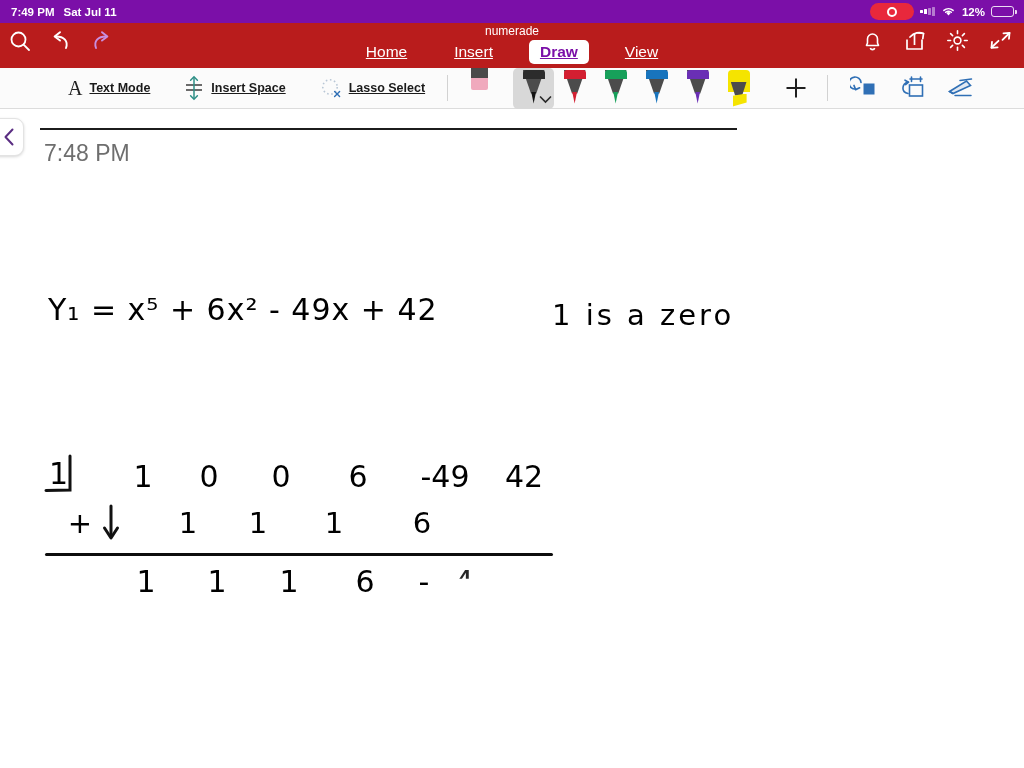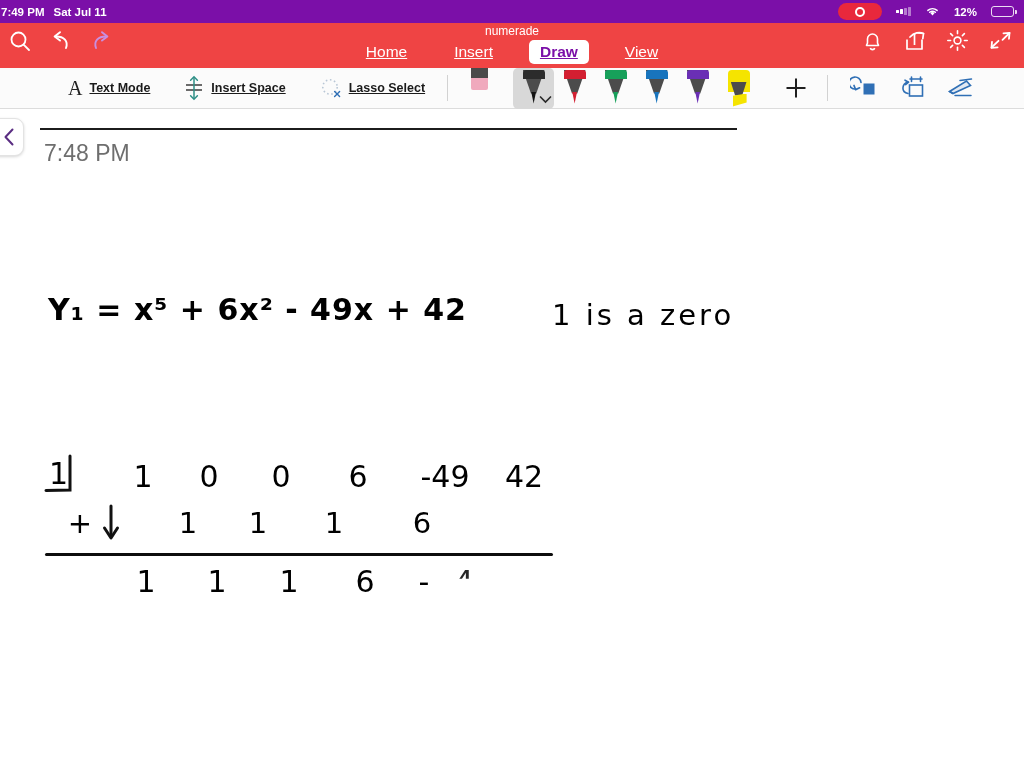--- a/index.html
+++ b/index.html
@@ -12,22 +12,22 @@
   #app { position: relative; width: 1024px; height: 768px; }
 
   
   .statusbar {
     position: absolute; left: 0; top: 0; width: 1024px; height: 23px;
     background: #7b0fa8;
     display: flex; align-items: center;
     color: #ffffff;
     font-size: 11.5px; font-weight: bold;
   }
-  .sb-left { display: flex; align-items: center; gap: 9px; padding-left: 1px; }
-  .sb-right { margin-left: auto; display: flex; align-items: center; gap: 14px; padding-right: 10px; }
+  .sb-left { display: flex; align-items: center; gap: 9px; padding-left: 11px; }
+  .sb-right { margin-left: auto; display: flex; align-items: center; gap: 6px; padding-right: 10px; }
   .rec-pill {
     width: 44px; height: 17px; border-radius: 9px; background: #e8283c;
     display: flex; align-items: center; justify-content: center;
   }
   .rec-dot {
     width: 10px; height: 10px; border-radius: 50%;
     border: 2px solid #ffffff; background: #e8283c;
   }
   .signal { display: flex; align-items: flex-end; gap: 1.5px; height: 10px; }
   .signal i { display: block; width: 2.5px; background: #ffffff; border-radius: 0.5px; }
@@ -42,21 +42,21 @@
   .battery:after {
     content: ""; position: absolute; right: -3.5px; top: 3px;
     width: 2px; height: 4px; background: rgba(255,255,255,.85);
     border-radius: 0 1px 1px 0;
   }
   .battery-fill { height: 100%; background: #ffffff; border-radius: 1px; }
 
   
   .ribbon {
     position: absolute; left: 0; top: 23px; width: 1024px; height: 45px;
-    background: #ef4444;
+    background: #b91c1c;
   }
   .doc-title {
     position: absolute; left: 0; top: 0; width: 1024px;
     text-align: center; color: #ffffff; font-size: 12px; padding-top: 1px;
   }
   .ribbon-left {
     position: absolute; left: 8px; top: 6px;
     display: flex; align-items: center; gap: 16px;
   }
   .ribbon-right {
@@ -159,21 +159,21 @@
   .page-header .ph-time { font-size: 23px; }
 
   
   .hw {
     position: absolute;
     font-family: "DejaVu Sans", sans-serif;
     color: #000000;
     white-space: pre;
     line-height: 1;
   }
-  .hw-eq   { left: 48px;  top: 186px; font-size: 30px; letter-spacing: 1px; font-weight: bold; }
+  .hw-eq   { left: 48px;  top: 186px; font-size: 30px; letter-spacing: 1px; }
   .hw-note { left: 552px; top: 192px; font-size: 29px; letter-spacing: 3px; }
   .hw-sum  { left: 50px;  top: 272px; font-size: 29px; letter-spacing: 3px; }
 
   .synth { position: absolute; left: 40px; top: 340px; }
   .synth-bracket {
     position: absolute; left: 4px; top: 5px; width: 62px; height: 45px;
   }
   .synth-divisor {
     position: absolute; left: 9px; top: 7px;
     font-family: "DejaVu Sans", sans-serif; font-size: 30px; color: #000;

